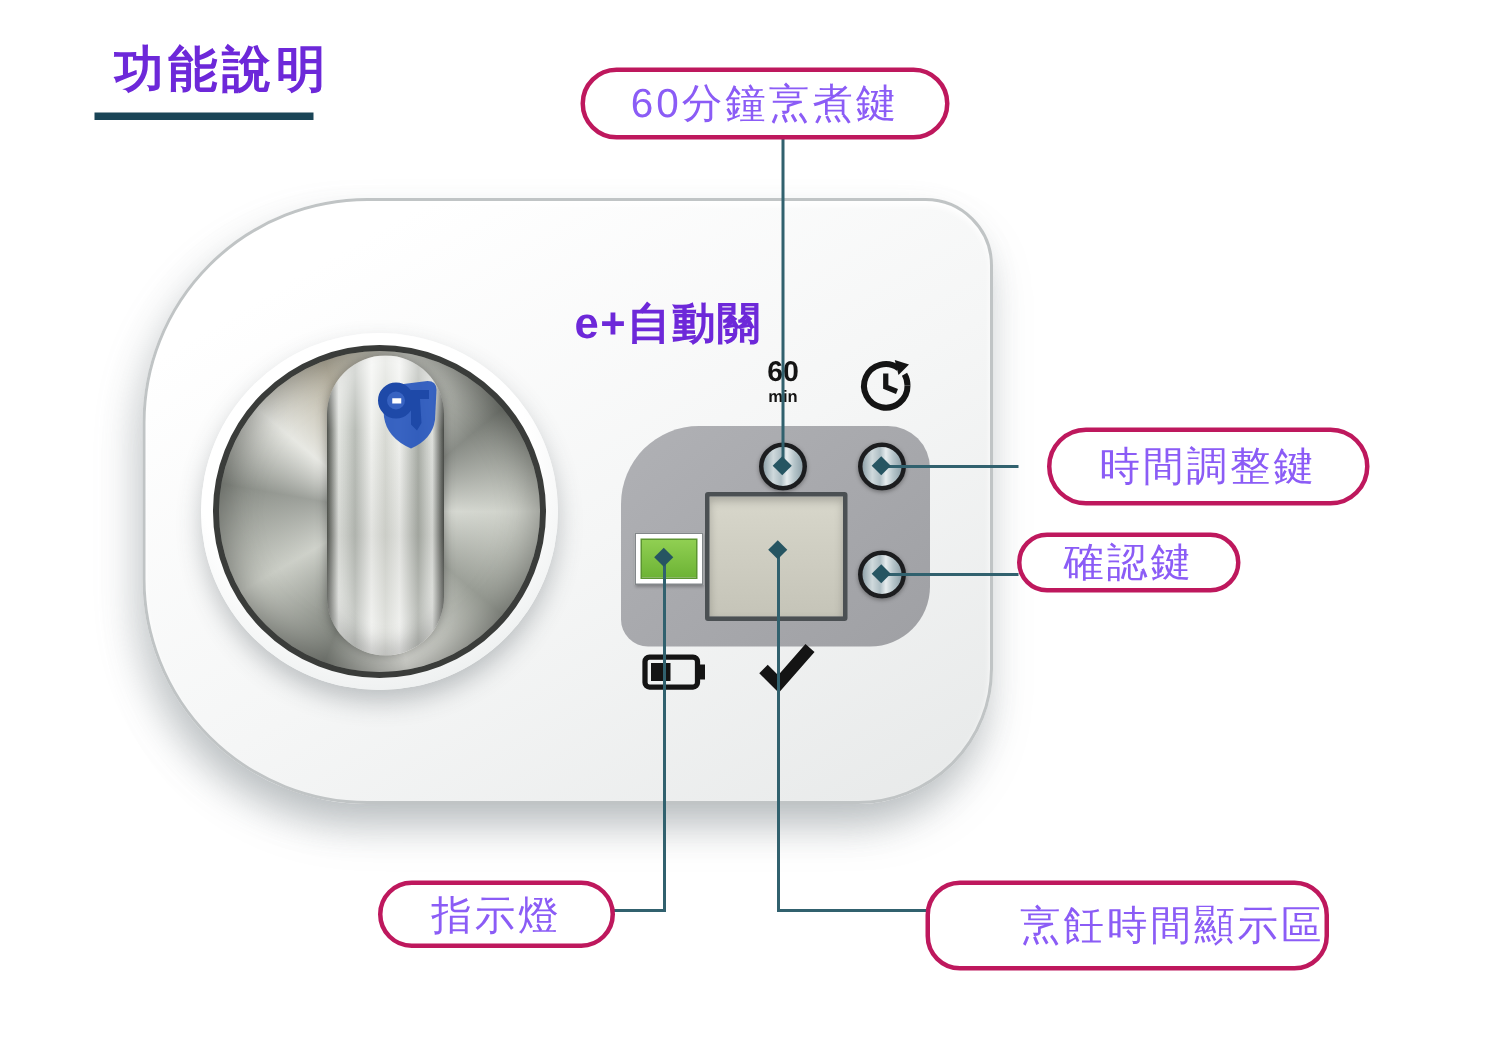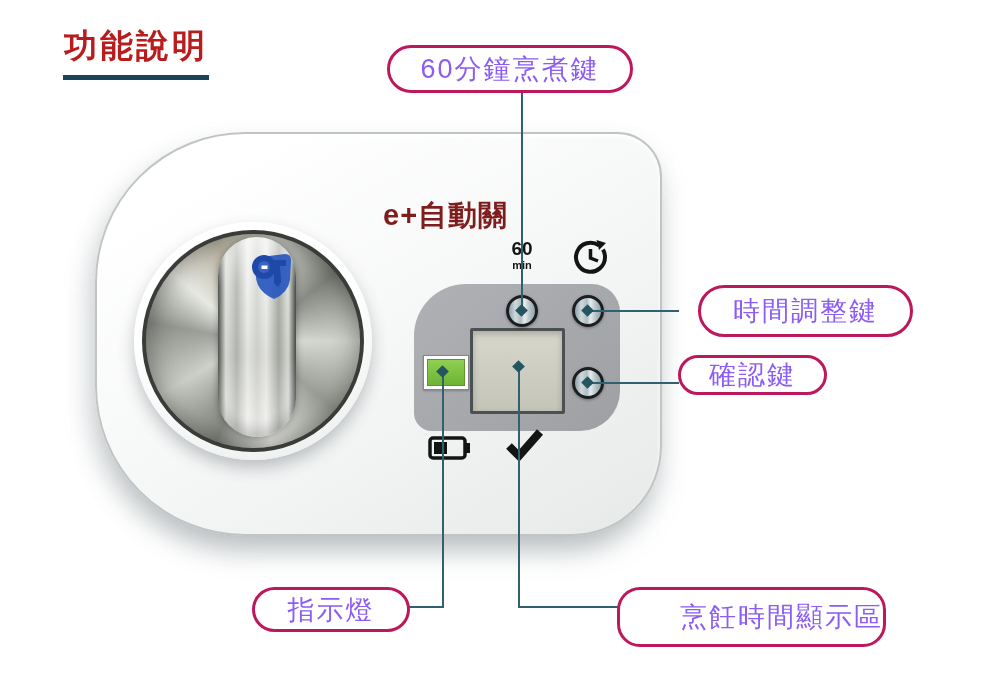--- a/index.html
+++ b/index.html
@@ -2,22 +2,22 @@
 <html><head>
 <meta charset="utf-8">
 <style>
   html,body{margin:0;padding:0;background:#ffffff;}
   #stage{
     position:relative;width:1000px;height:696px;overflow:hidden;background:#ffffff;
     font-family:"Liberation Sans",sans-serif;
   }
   
   .page-title{
-    position:absolute;left:64px;top:24px;font-size:33px;font-weight:700;
-    color:#b91c1c;letter-spacing:3px;white-space:nowrap;
+    position:absolute;left:76px;top:24px;font-size:33px;font-weight:700;
+    color:#6d28d9;letter-spacing:3px;white-space:nowrap;
   }
   .title-underline{position:absolute;left:63px;top:75px;width:146px;height:5px;background:#1a4557;}
   
   .device{
     position:absolute;left:95px;top:132px;width:563px;height:400px;
     border:2px solid #c0c4c5;border-radius:150px 45px 90px 150px;
     background:linear-gradient(150deg,#ffffff 15%,#f5f6f6 55%,#e7e9e9 100%);
     box-shadow:0 18px 30px -6px rgba(110,120,125,.40), -8px 12px 24px rgba(130,140,145,.22),
                inset 0 3px 4px rgba(255,255,255,.9);
   }
@@ -42,21 +42,21 @@
     background:
       linear-gradient(180deg, rgba(255,255,255,.55) 0%, rgba(255,255,255,0) 25%,
                       rgba(90,90,85,.10) 60%, rgba(255,255,255,.35) 100%),
       linear-gradient(90deg,#565953 0%,#e6e8e4 10%,#b9bdb7 24%,#f1f2ef 38%,#d8dad4 50%,
                       #eff0ed 62%,#a9ada6 78%,#e3e5e1 90%,#4e514c 100%);
     box-shadow:0 0 7px rgba(0,0,0,.35), inset 0 -8px 12px rgba(0,0,0,.18);
   }
   .brand-logo{position:absolute;left:245px;top:248px;width:52px;height:54px;}
   
   .brand-text{
-    position:absolute;left:383px;top:196px;font-size:29px;font-weight:800;color:#7f1d1d;
+    position:absolute;left:383px;top:196px;font-size:29px;font-weight:800;color:#6d28d9;
     letter-spacing:1px;white-space:nowrap;
   }
   .timer-figure{position:absolute;left:498px;top:240px;width:48px;text-align:center;color:#141414;}
   .timer-figure .v{font-size:19px;font-weight:700;line-height:17px;}
   .timer-figure .u{font-size:11px;font-weight:800;line-height:16px;}
   .timer-clock{position:absolute;left:572px;top:239px;width:37px;height:37px;}
   
   .panel{
     position:absolute;left:414px;top:284px;width:206px;height:147px;
     border-radius:52px 28px 40px 18px;

